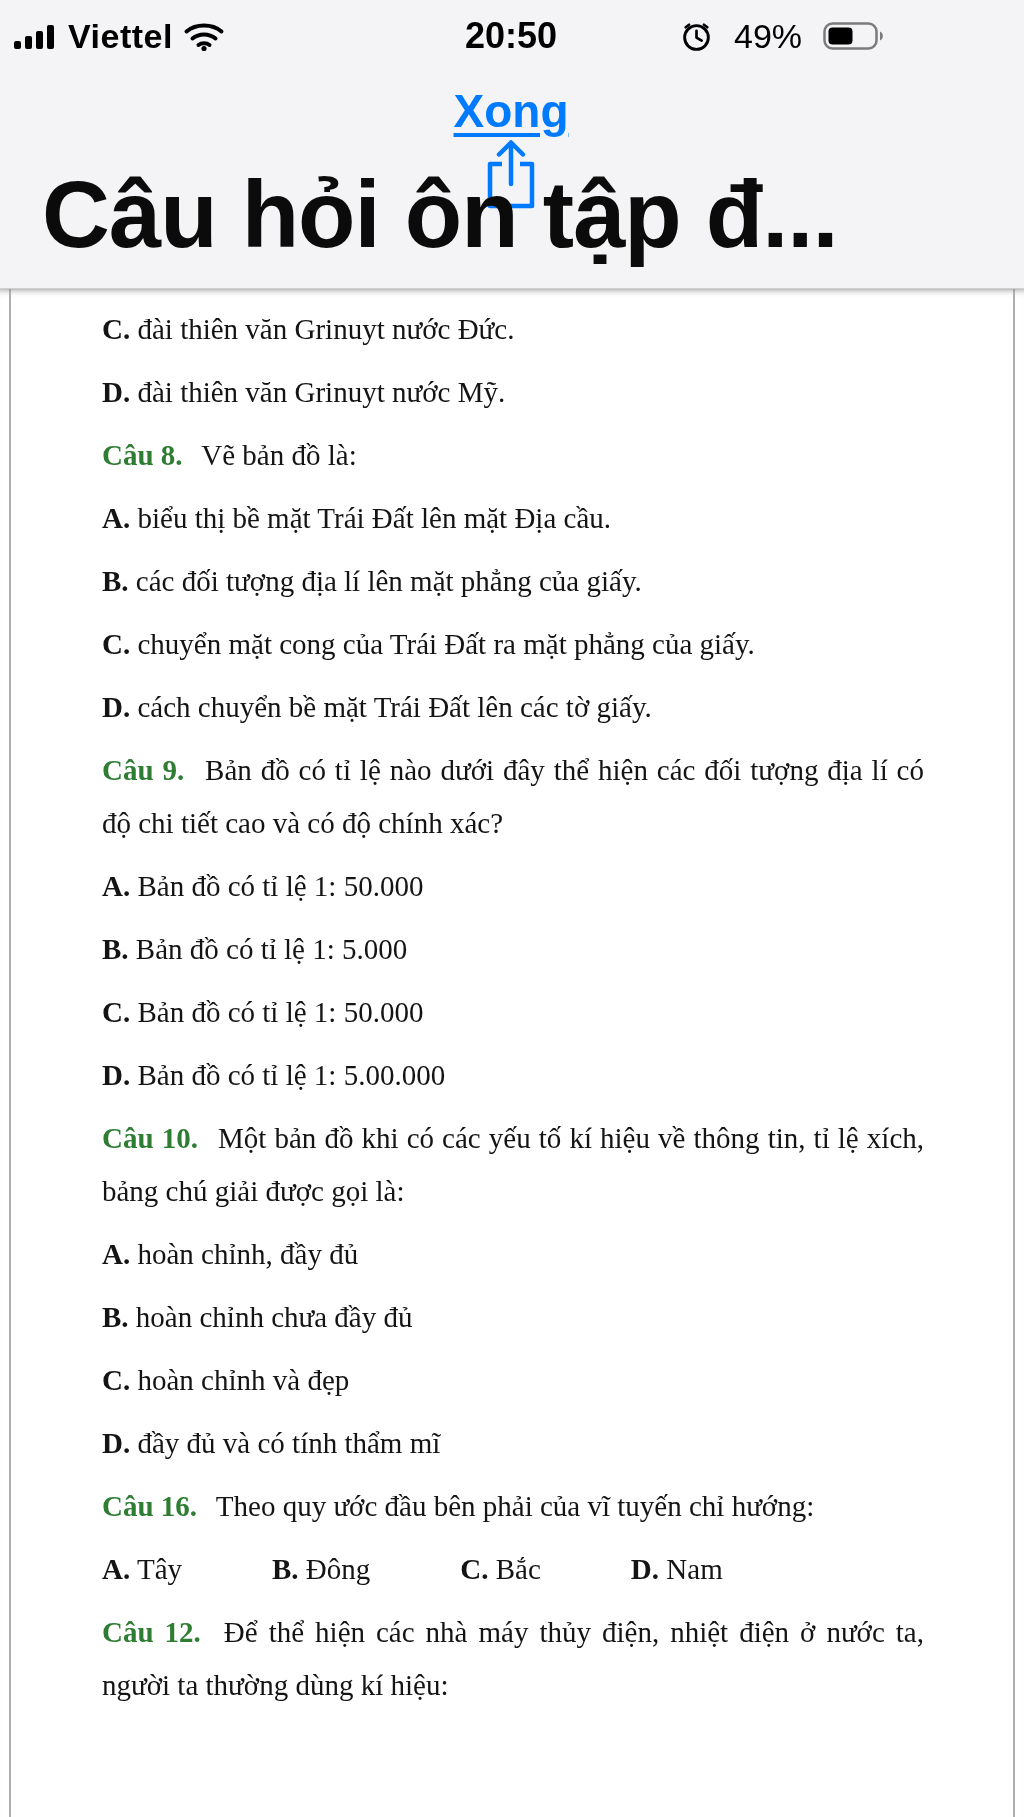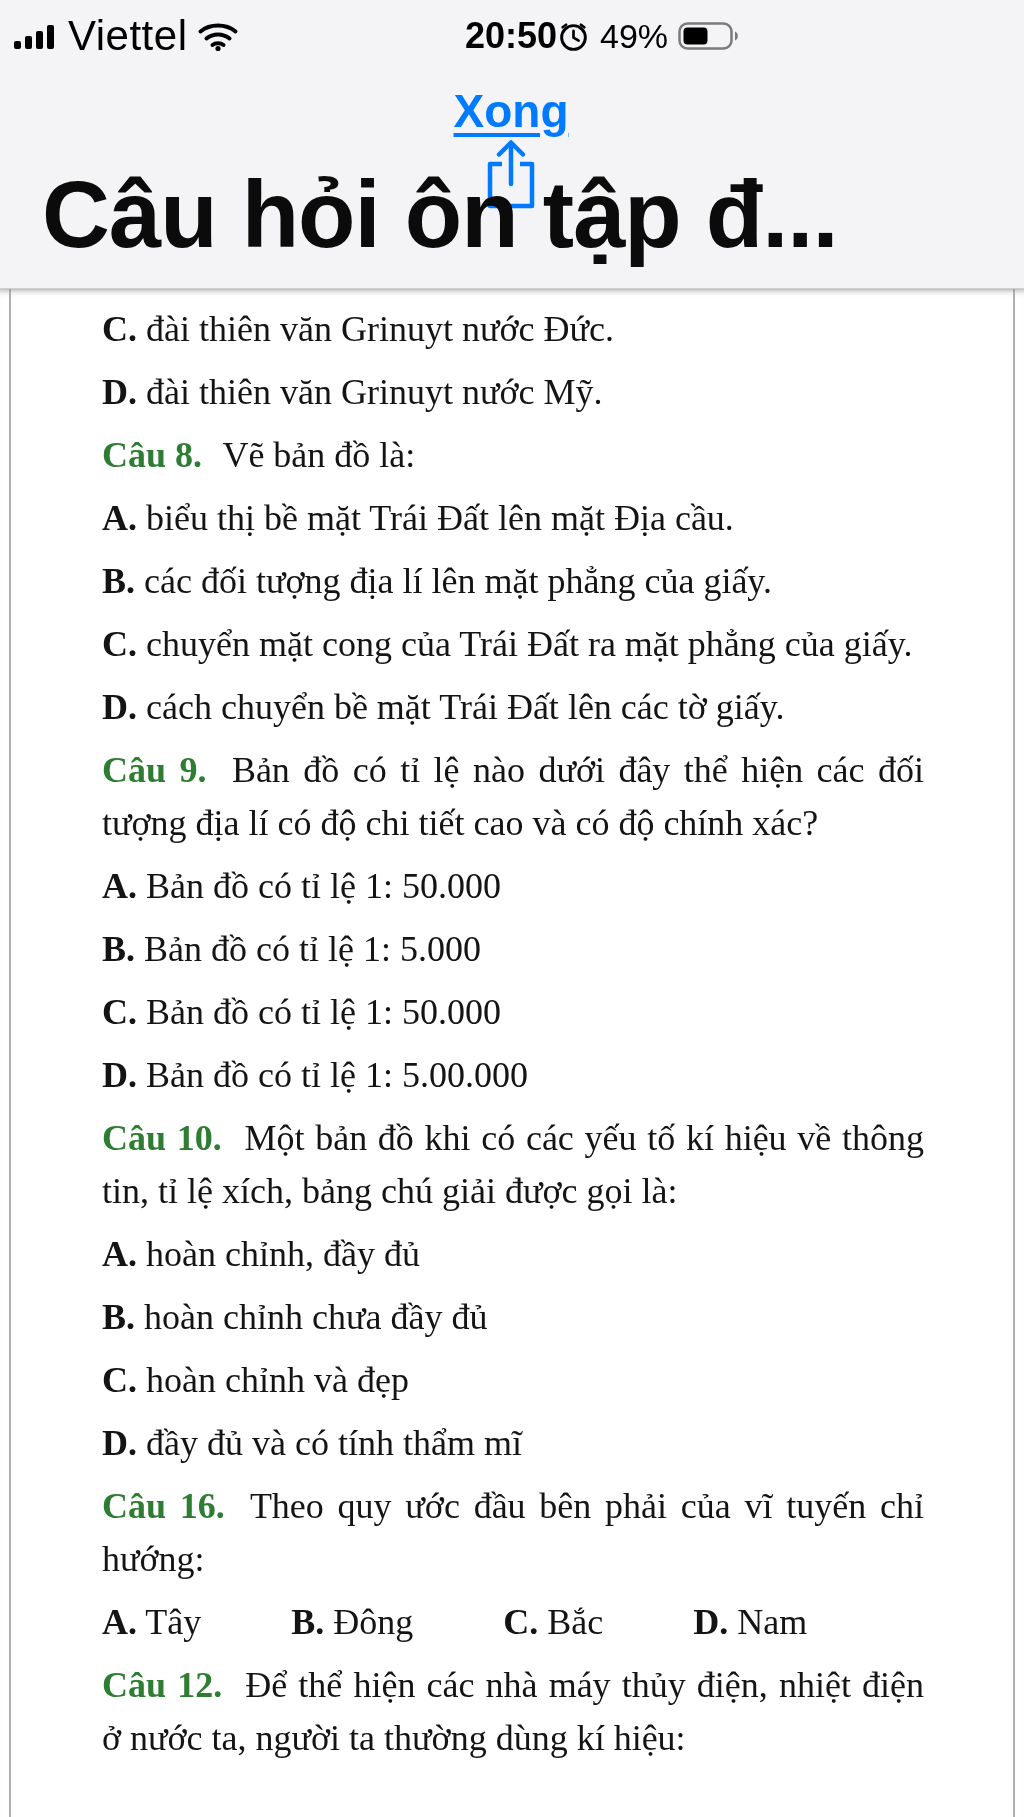--- a/index.html
+++ b/index.html
@@ -19,23 +19,23 @@
     box-shadow: 0 1px 4px rgba(0,0,0,.14);
     flex: 0 0 auto;
     position: relative; z-index: 2;
   }
   .status-bar {
     height: 66px;
     display: flex; align-items: center;
     padding: 6px 16px 0 14px;
   }
   .sb-left { flex: 1; display: flex; align-items: center; gap: 10px; }
-  .carrier { font-size: 42px; font-weight: 400; letter-spacing: .5px; }
+  .carrier { font-size: 34px; font-weight: 700; letter-spacing: .5px; }
   .sb-center { flex: 0 0 auto; font-size: 36px; font-weight: 700; }
-  .sb-right { flex: 1; display: flex; align-items: center; justify-content: flex-start; gap: 10px; }
+  .sb-right { flex: 1; display: flex; align-items: center; justify-content: center; gap: 21px; }
   .battery-pct { font-size: 34px; font-weight: 400; }
   .icon { display: inline-flex; align-items: center; }
 
   .toolbar {
     display: flex; align-items: center; justify-content: space-between;
     padding: 18px 46px 2px 44px;
     height: 96px;
     flex-direction: column;
   }
   .done-link {
@@ -63,21 +63,21 @@
   .doc-area::before, .doc-area::after {
     content: ""; position: absolute; top: 0; bottom: 0; width: 2px;
     background: #aeaeae;
   }
   .doc-area::before { left: 9px; }
   .doc-area::after  { right: 9px; }
 
   .doc-content {
     padding: 14px 100px 0 102px;
     font-family: "Liberation Serif", "DejaVu Serif", serif;
-    font-size: 36px; color: #141414;
+    font-size: 29px; color: #141414;
   }
   .para {
     margin: 0 0 10px 0;
     line-height: 53px;
     text-align: justify;
   }
   .opt-label { font-weight: 700; }
   .q-label { font-weight: 700; color: var(--question-green, #2e7d32); margin-right: 12px; }
   .inline-options { display: flex; column-gap: 90px; text-align: center; }
   .inline-pair { white-space: nowrap; }

